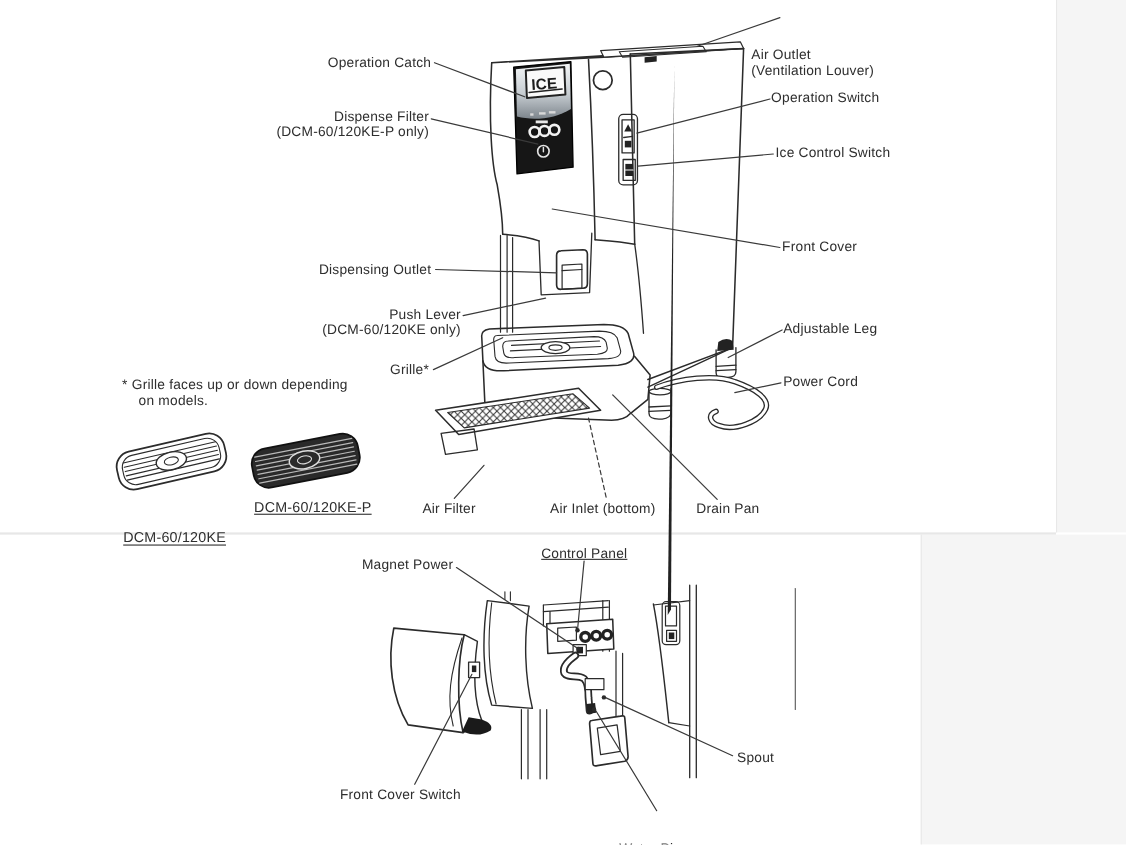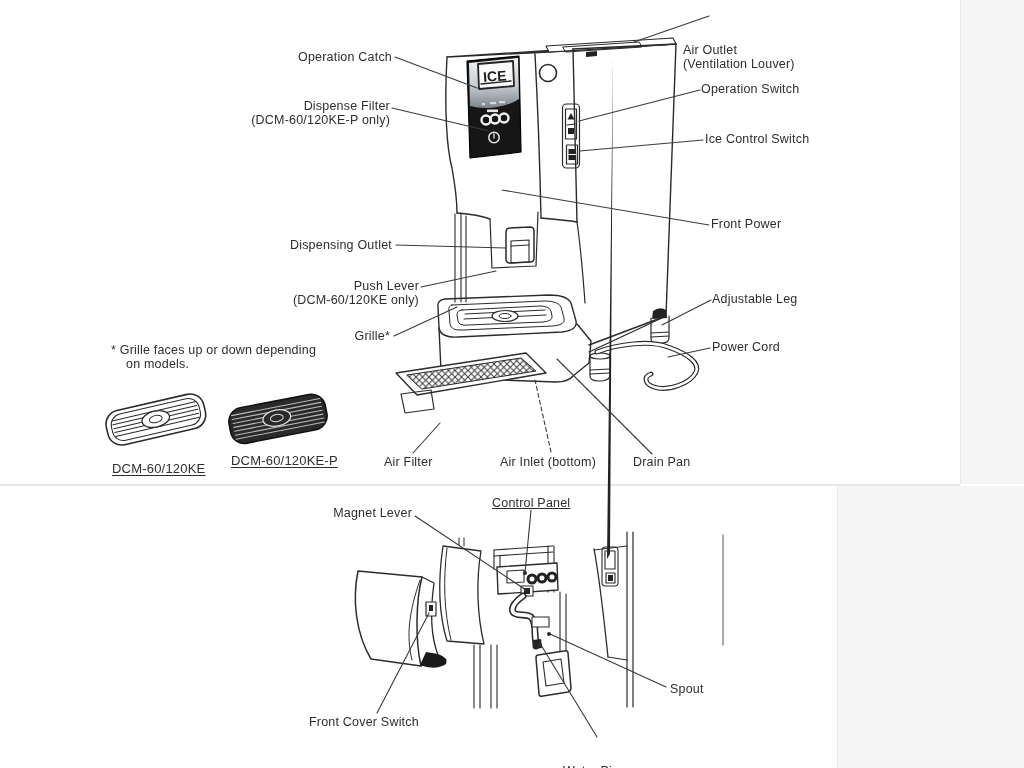--- a/index.html
+++ b/index.html
@@ -239,37 +239,37 @@
     <div>Air Outlet</div>
     <div>(Ventilation Louver)</div>
   </div>
   <div class="lbl r" style="left:292px;top:50px;width:100px;">Operation Catch</div>
   <div class="lbl r" style="left:228px;top:99px;width:162px;">
     <div>Dispense Filter</div>
     <div>(DCM-60/120KE-P only)</div>
   </div>
   <div class="lbl" style="left:701px;top:82px;">Operation Switch</div>
   <div class="lbl" style="left:705px;top:132px;">Ice Control Switch</div>
-  <div class="lbl" style="left:711px;top:217px;">Front Power</div>
+  <div class="lbl" style="left:711px;top:217px;">Front Cover</div>
   <div class="lbl r" style="left:287px;top:238px;width:105px;">Dispensing Outlet</div>
   <div class="lbl r" style="left:256px;top:279px;width:163px;">
     <div>Push Lever</div>
     <div>(DCM-60/120KE only)</div>
   </div>
   <div class="lbl r" style="left:340px;top:329px;width:50px;">Grille*</div>
   <div class="lbl" style="left:712px;top:292px;">Adjustable Leg</div>
   <div class="lbl" style="left:712px;top:340px;">Power Cord</div>
   <div class="lbl" style="left:111px;top:343px;">
     <div>* Grille faces up or down depending</div>
     <div class="indent">on models.</div>
   </div>
-  <div class="lbl u" style="left:112px;top:462px;">DCM-60/120KE</div>
+  <div class="lbl u" style="left:112px;top:482px;">DCM-60/120KE</div>
   <div class="lbl u" style="left:231px;top:454px;">DCM-60/120KE-P</div>
   <div class="lbl" style="left:384px;top:455px;">Air Filter</div>
   <div class="lbl" style="left:500px;top:455px;">Air Inlet (bottom)</div>
   <div class="lbl" style="left:633px;top:455px;">Drain Pan</div>
 
-  <div class="lbl r" style="left:326px;top:506px;width:86px;">Magnet Lever</div>
+  <div class="lbl r" style="left:326px;top:506px;width:86px;">Magnet Power</div>
   <div class="lbl" style="left:492px;top:496px;text-decoration:underline;">Control Panel</div>
   <div class="lbl" style="left:309px;top:715px;">Front Cover Switch</div>
   <div class="lbl" style="left:670px;top:682px;">Spout</div>
   <div class="lbl" style="left:563px;top:738px;margin-top:26px;">Water Pipe</div>
 </div>
 
 </body></html>

